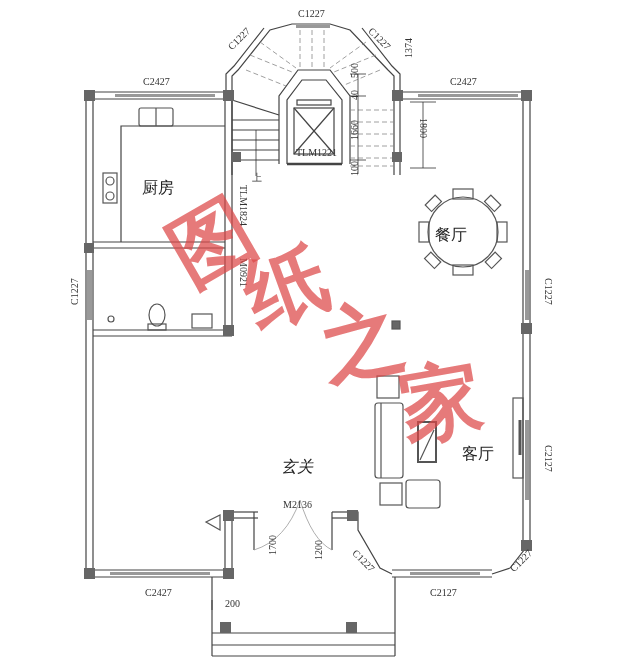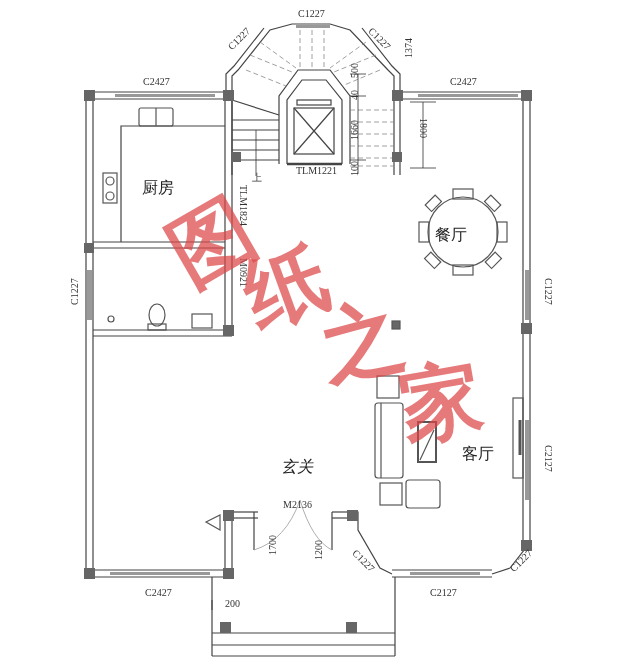--- a/index.html
+++ b/index.html
@@ -214,21 +214,21 @@
   <div class="lbl" style="left:450px;top:77px;">C2427</div>
   <div class="lbl rotm90" style="left:70px;top:305px;">C1227</div>
   <div class="lbl rot90" style="left:553px;top:278px;">C1227</div>
   <div class="lbl rot90" style="left:553px;top:445px;">C2127</div>
   <div class="lbl" style="left:145px;top:588px;">C2427</div>
   <div class="lbl" style="left:430px;top:588px;">C2127</div>
   <div class="lbl rot45" style="left:350px;top:556px;">C1227</div>
   <div class="lbl rotm45" style="left:508px;top:556px;">C1227</div>
 
   
-  <div class="lbl" style="left:296px;top:166px;">TLM1221</div>
+  <div class="lbl" style="left:296px;top:148px;">TLM1221</div>
   <div class="lbl rot90" style="left:248px;top:185px;">TLM1824</div>
   <div class="lbl rot90" style="left:248px;top:258px;">M0921</div>
   <div class="lbl" style="left:283px;top:500px;">M2136</div>
 
   
   <div class="lbl rotm90" style="left:404px;top:58px;">1374</div>
   <div class="lbl rotm90" style="left:350px;top:78px;">500</div>
   <div class="lbl rotm90" style="left:350px;top:100px;">40</div>
   <div class="lbl rotm90" style="left:350px;top:140px;">1660</div>
   <div class="lbl rotm90" style="left:350px;top:176px;">100</div>

